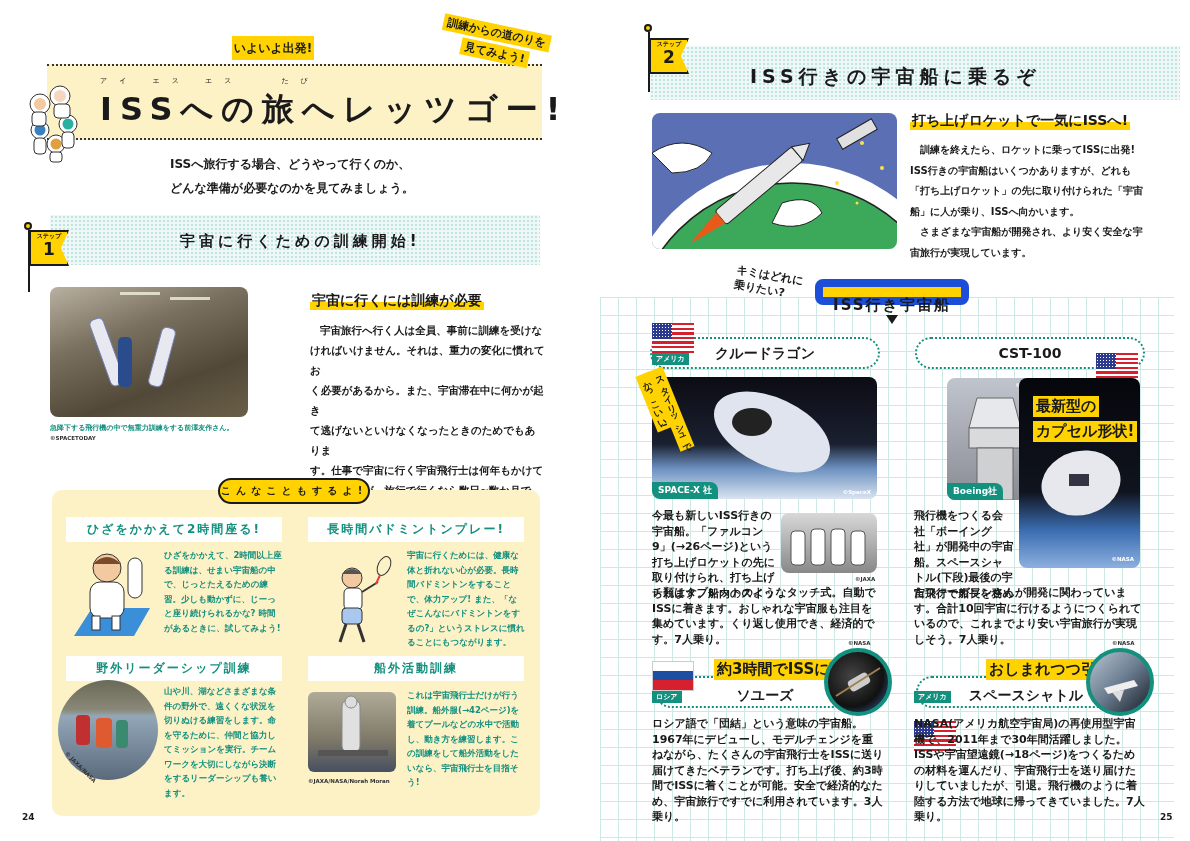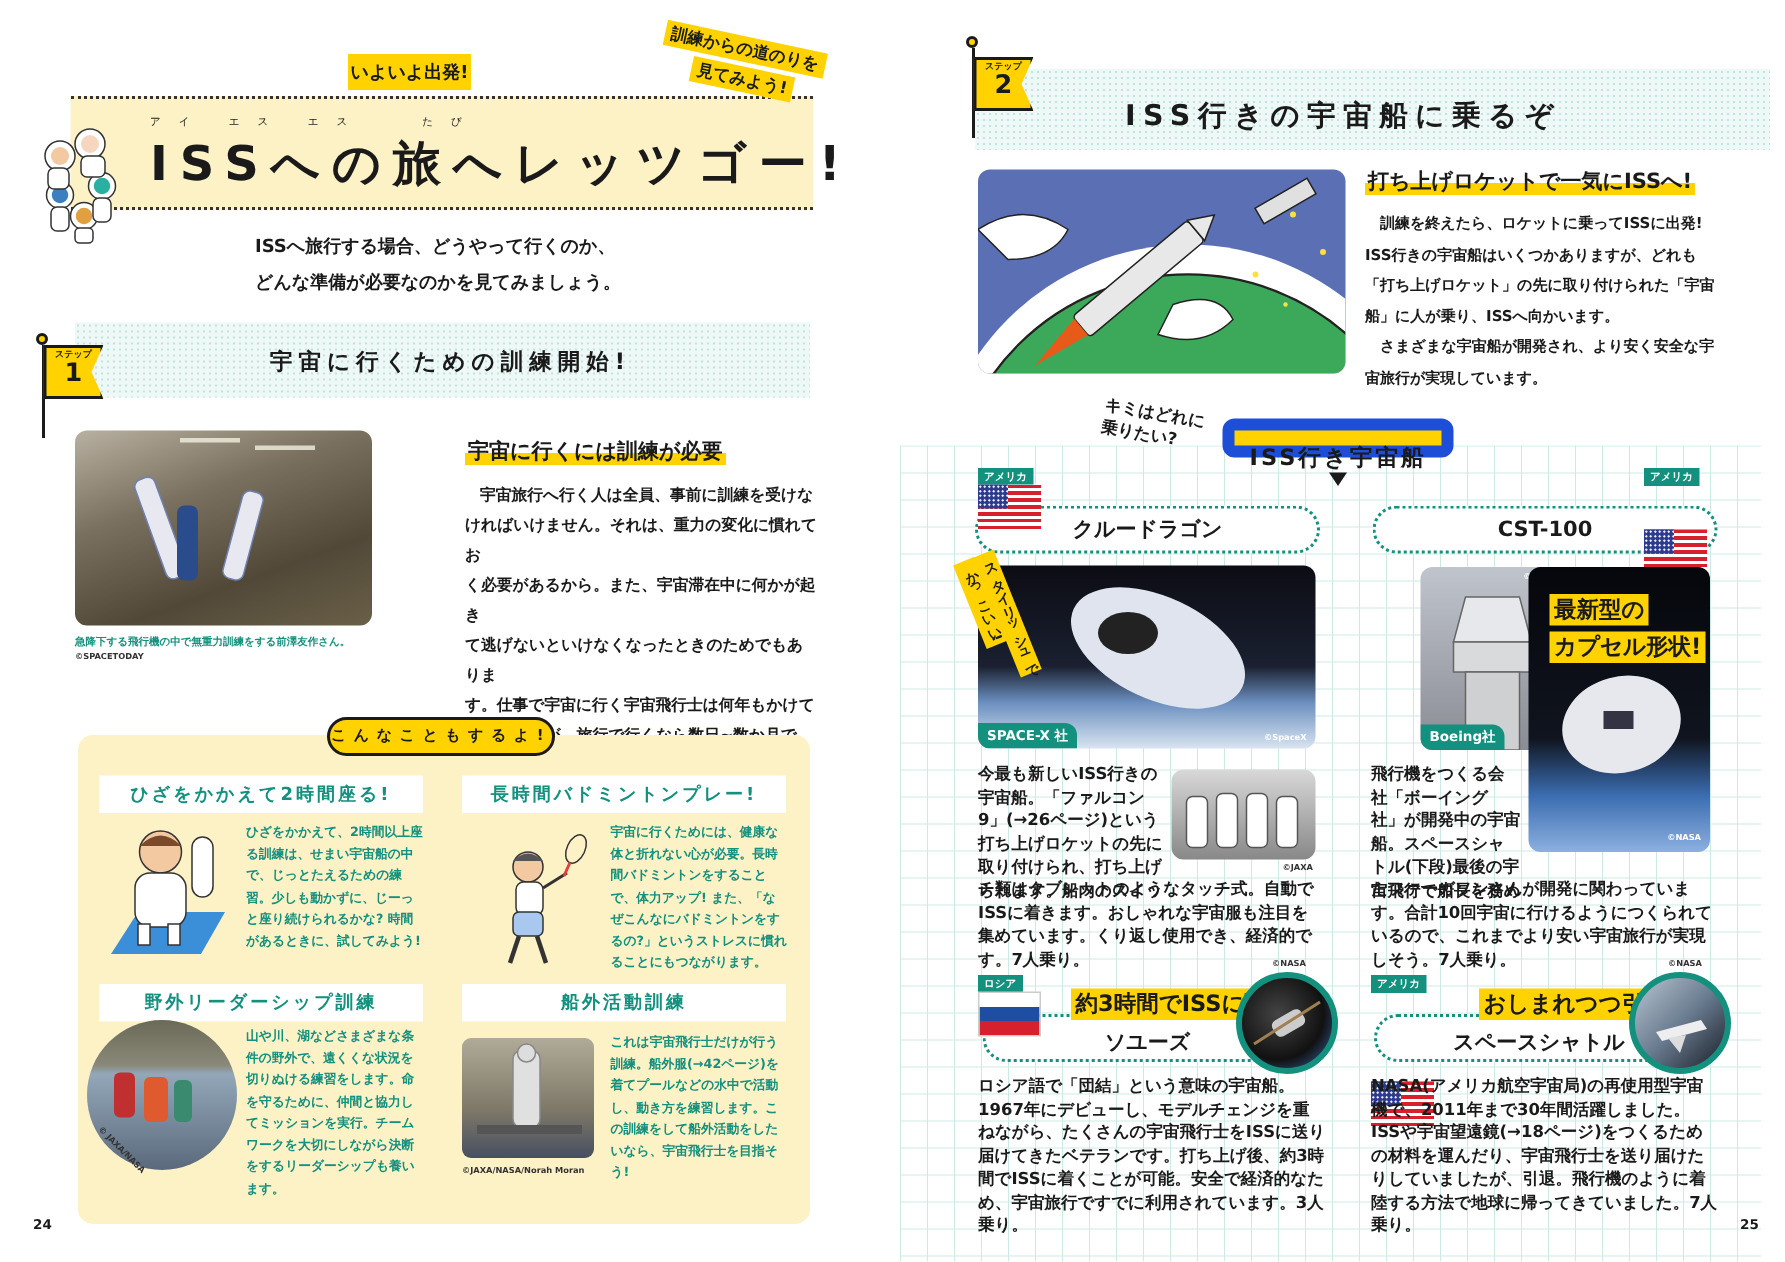--- a/index.html
+++ b/index.html
@@ -41,21 +41,21 @@
   .act-head { background: #fff; height: 25px; text-align: center; font-size: 12px; font-weight: bold; color: #13907e; line-height: 25px; letter-spacing: 2px; }
   .act-text { font-size: 8.5px; line-height: 14.5px; font-weight: bold; color: #13907e; }
 
   
   .grid-bg { left: 600px; top: 297px; width: 574px; height: 544px; background-color: #fff; background-image: linear-gradient(#cde9e5 1px, transparent 1px), linear-gradient(90deg, #cde9e5 1px, transparent 1px); background-size: 18px 18px; }
   .step2-band { left: 650px; top: 46px; width: 530px; height: 54px; }
   .step2-title { left: 750px; top: 64px; font-size: 19px; font-weight: bold; letter-spacing: 5px; }
   .rocket-img { left: 652px; top: 113px; width: 245px; height: 136px; border-radius: 8px; background: #5b6fb4; overflow: hidden; }
   .speech { left: 815px; top: 279px; width: 154px; height: 26px; background: #ffd200; border: 8px solid #1d4ed8; border-radius: 8px; text-align: center; font-size: 15px; font-weight: bold; line-height: 36px; letter-spacing: 2px; }
   .speech-tail { left: 886px; top: 315px; width: 0; height: 0; border-left: 6px solid transparent; border-right: 6px solid transparent; border-top: 9px solid #1a1a1a; }
-  .country-tag { background: #13907e; color: #fff; font-size: 7px; font-weight: bold; padding: 1px 4px; }
+  .country-tag { background: #13907e; color: #fff; font-size: 7px; font-weight: bold; padding: 1px 4px; margin-top: 41px; }
   .us-flag { width: 42px; height: 30px; background: repeating-linear-gradient(#d6202e 0, #d6202e 2.3px, #fff 2.3px, #fff 4.6px); position: relative; }
   .us-flag .canton { position: absolute; left: 0; top: 0; width: 20px; height: 16px; background-color: #2b3a8c; background-image: radial-gradient(#fff 0.6px, transparent 0.8px); background-size: 3px 3px; }
   .ru-flag { width: 42px; height: 30px; background: linear-gradient(#fff 0 33%, #1d4ea2 33% 66%, #d6202e 66%); border: 1px solid #ccc; }
   .name-box { border: 2px dotted #13907e; border-radius: 16px; background: #fff; text-align: center; font-size: 14px; font-weight: bold; }
   .craft-img { border-radius: 8px; overflow: hidden; }
   .maker-tag { background: #13907e; color: #fff; font-size: 9px; font-weight: bold; padding: 2px 6px; border-top-right-radius: 8px; }
   .craft-text { font-size: 11px; line-height: 15.5px; font-weight: bold; }
   .circle-img { width: 68px; height: 68px; border-radius: 50%; border: 4px solid #13907e; overflow: hidden; }
   .highlight-tag { background: #ffd200; font-size: 15px; font-weight: bold; padding: 1px 3px; }
   .tilt-strip { background: #ffd200; font-size: 9px; font-weight: bold; writing-mode: vertical-rl; padding: 2px 1px; }

